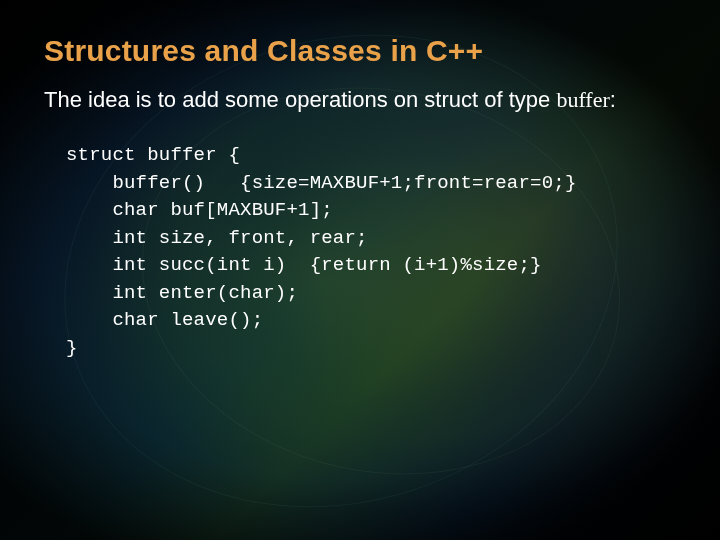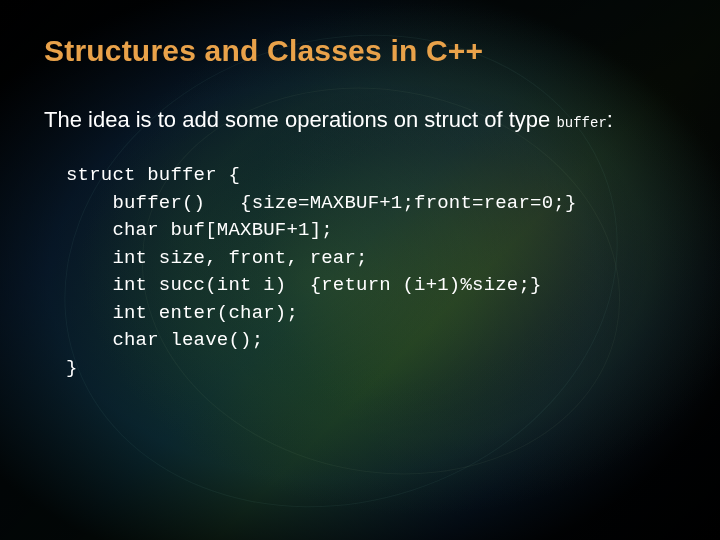--- a/index.html
+++ b/index.html
@@ -58,37 +58,37 @@
     border-radius: 50%;
     transform: rotate(12deg);
     pointer-events: none;
   }
   .content {
     position: relative;
     padding: 34px 44px 0 44px;
     z-index: 2;
   }
   h1.title {
-    margin: 0 0 38px 0;
+    margin: 0 0 18px 0;
     font-family: Arial, Helvetica, sans-serif;
     font-weight: bold;
     font-size: 30px;
     color: #e9a24a;
     letter-spacing: 0.2px;
   }
   .body-text {
     font-family: Verdana, Geneva, sans-serif;
     font-size: 22px;
     line-height: 1.28;
     color: #ffffff;
     margin: 0 0 28px 0;
   }
   .body-text .mono {
-    font-family: Liberation Mono, monospace;
-    font-size: 14px;
+    font-family: Liberation Serif, serif;
+    font-size: 22px;
   }
   pre.code {
     font-family: "Courier New", Courier, monospace;
     font-size: 19px;
     line-height: 1.45;
     color: #ffffff;
     margin: 0 0 0 22px;
     white-space: pre;
     letter-spacing: 0.2px;
   }

